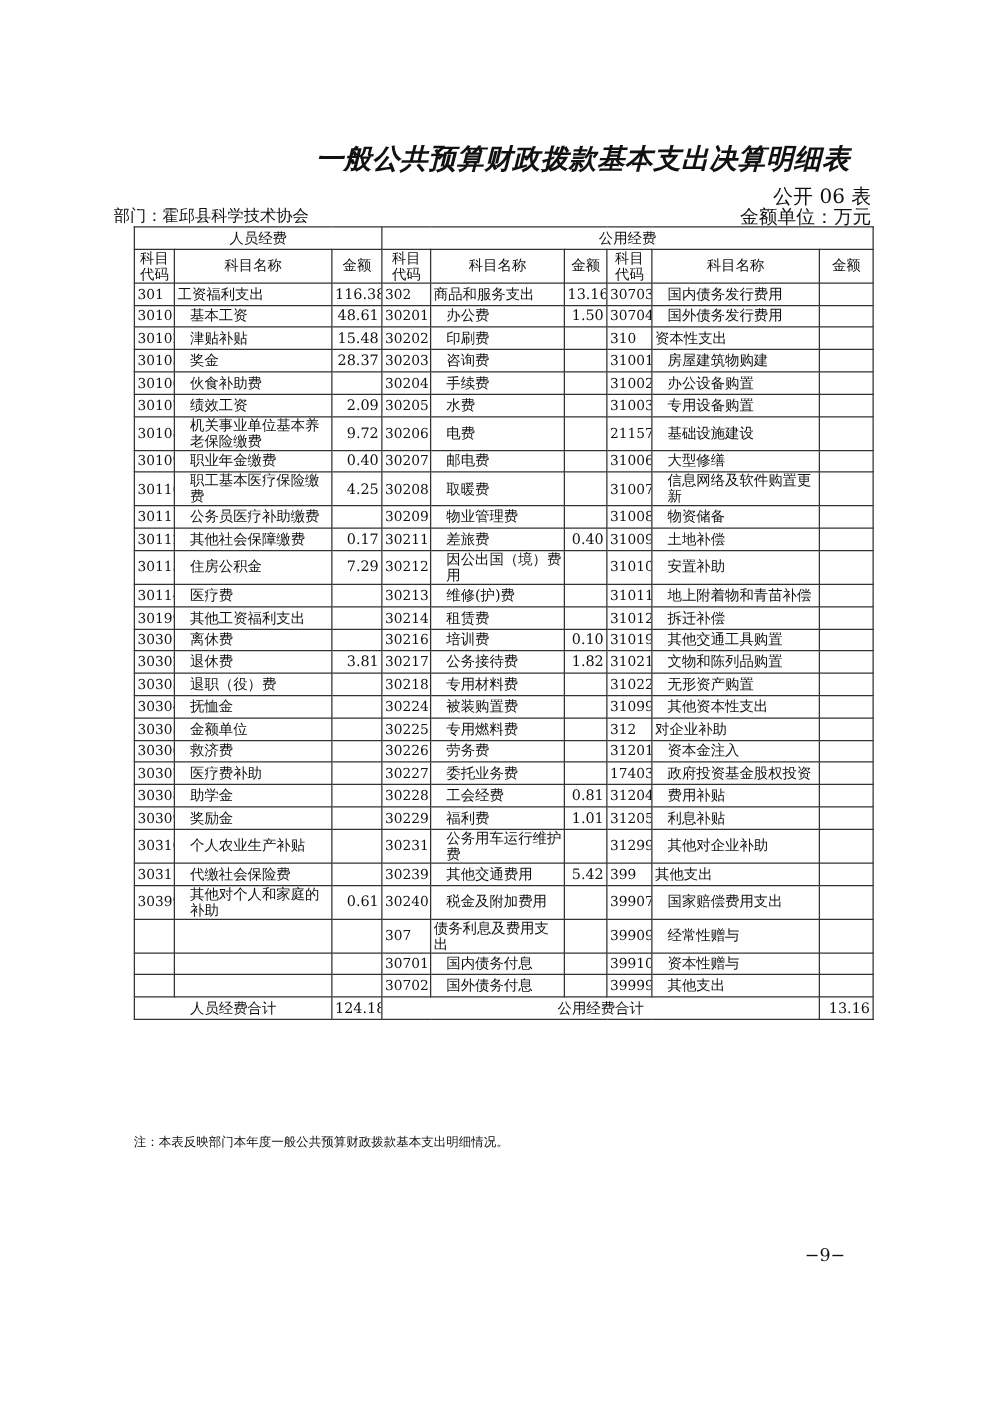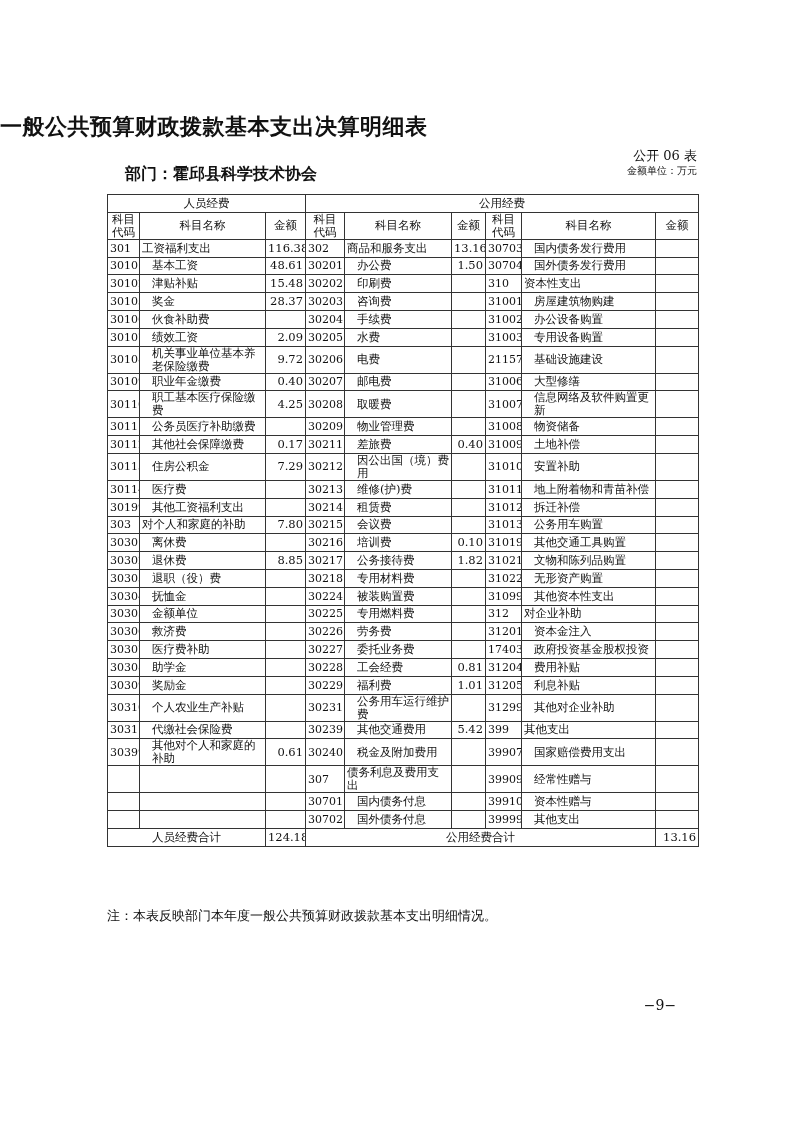--- a/index.html
+++ b/index.html
@@ -1,30 +1,30 @@
 <!DOCTYPE html>
 <html><head>
 <meta charset="utf-8">
 <style>
   html, body { margin:0; padding:0; background:#ffffff; }
   body { width:793px; height:1122px; position:relative; font-family:"DejaVu Serif","Liberation Serif",serif; color:#111; }
-  .title { position:absolute; top:112px; left:0; width:680px; text-align:left; font-family:"DejaVu Sans","Liberation Sans",sans-serif; font-size:22px; font-weight:bold; letter-spacing:0.5px; }
-  .form-no { position:absolute; top:147px; right:96px; font-size:13px;margin-left:42px; }
-  .dept { position:absolute; top:164px; left:125px; font-size:16px;font-weight:bold; }
-  .unit { position:absolute; top:164px; right:96px; font-size:10px; }
-  table.main { position:absolute; top:181px; left:107px; width:591px; border-collapse:collapse; table-layout:fixed; font-size:11.5px;margin-top:13px; }
+  .title { position:absolute; top:112px; left:0; width:680px; text-align:right; font-family:"DejaVu Sans","Liberation Sans",sans-serif; font-size:22px; font-weight:bold; letter-spacing:0.5px;font-style:italic; }
+  .form-no { position:absolute; top:147px; right:96px; font-size:16px;margin-left:42px; }
+  .dept { position:absolute; top:164px; left:91px; font-size:13px; }
+  .unit { position:absolute; top:164px; right:96px; font-size:15px; }
+  table.main { position:absolute; top:181px; left:107px; width:591px; border-collapse:collapse; table-layout:fixed; font-size:11.5px; }
   table.main td { border:1px solid #333; padding:0 2px; height:16.8px; line-height:13px; vertical-align:middle; white-space:nowrap; overflow:hidden; }
   table.main td.wrap { white-space:normal; }
   .c { text-align:center; }
   .r { text-align:right; }
   .ind { padding-left:12px !important; }
   .hd2 td { height:54px;text-align:center; }
   .tall td { height:30px; }
   .code { font-family:"DejaVu Serif","Liberation Serif",serif; font-size:11px; }
-  .note { position:absolute; top:907px; left:107px; font-size:13px; }
+  .note { position:absolute; top:907px; left:107px; font-size:10px; }
   .page { position:absolute; top:997px; left:600px; width:120px; text-align:center; font-size:14px; }
 </style>
 </head>
 <body>
 
 <div class="title">一般公共预算财政拨款基本支出决算明细表</div>
 <div class="form-no">公开 06 表</div>
 <div class="dept">部门：霍邱县科学技术协会</div>
 <div class="unit">金额单位：万元</div>
 
@@ -206,45 +206,34 @@
         <td class="ind wrap">其他工资福利支出</td>
         <td class="r"></td>
         <td class="code">30214</td>
         <td class="ind wrap">租赁费</td>
         <td class="r"></td>
         <td class="code">31012</td>
         <td class="ind wrap">拆迁补偿</td>
         <td class="r"></td>
       </tr>
       <tr>
-        <td class="code">303</td>
-        <td class="wrap">对个人和家庭的补助</td>
-        <td class="r">7.80</td>
-        <td class="code">30215</td>
-        <td class="ind wrap">会议费</td>
-        <td class="r"></td>
-        <td class="code">31013</td>
-        <td class="ind wrap">公务用车购置</td>
-        <td class="r"></td>
-      </tr>
-      <tr>
         <td class="code">30301</td>
         <td class="ind wrap">离休费</td>
         <td class="r"></td>
         <td class="code">30216</td>
         <td class="ind wrap">培训费</td>
         <td class="r">0.10</td>
         <td class="code">31019</td>
         <td class="ind wrap">其他交通工具购置</td>
         <td class="r"></td>
       </tr>
       <tr>
         <td class="code">30302</td>
         <td class="ind wrap">退休费</td>
-        <td class="r">8.85</td>
+        <td class="r">3.81</td>
         <td class="code">30217</td>
         <td class="ind wrap">公务接待费</td>
         <td class="r">1.82</td>
         <td class="code">31021</td>
         <td class="ind wrap">文物和陈列品购置</td>
         <td class="r"></td>
       </tr>
       <tr>
         <td class="code">30303</td>
         <td class="ind wrap">退职（役）费</td>

